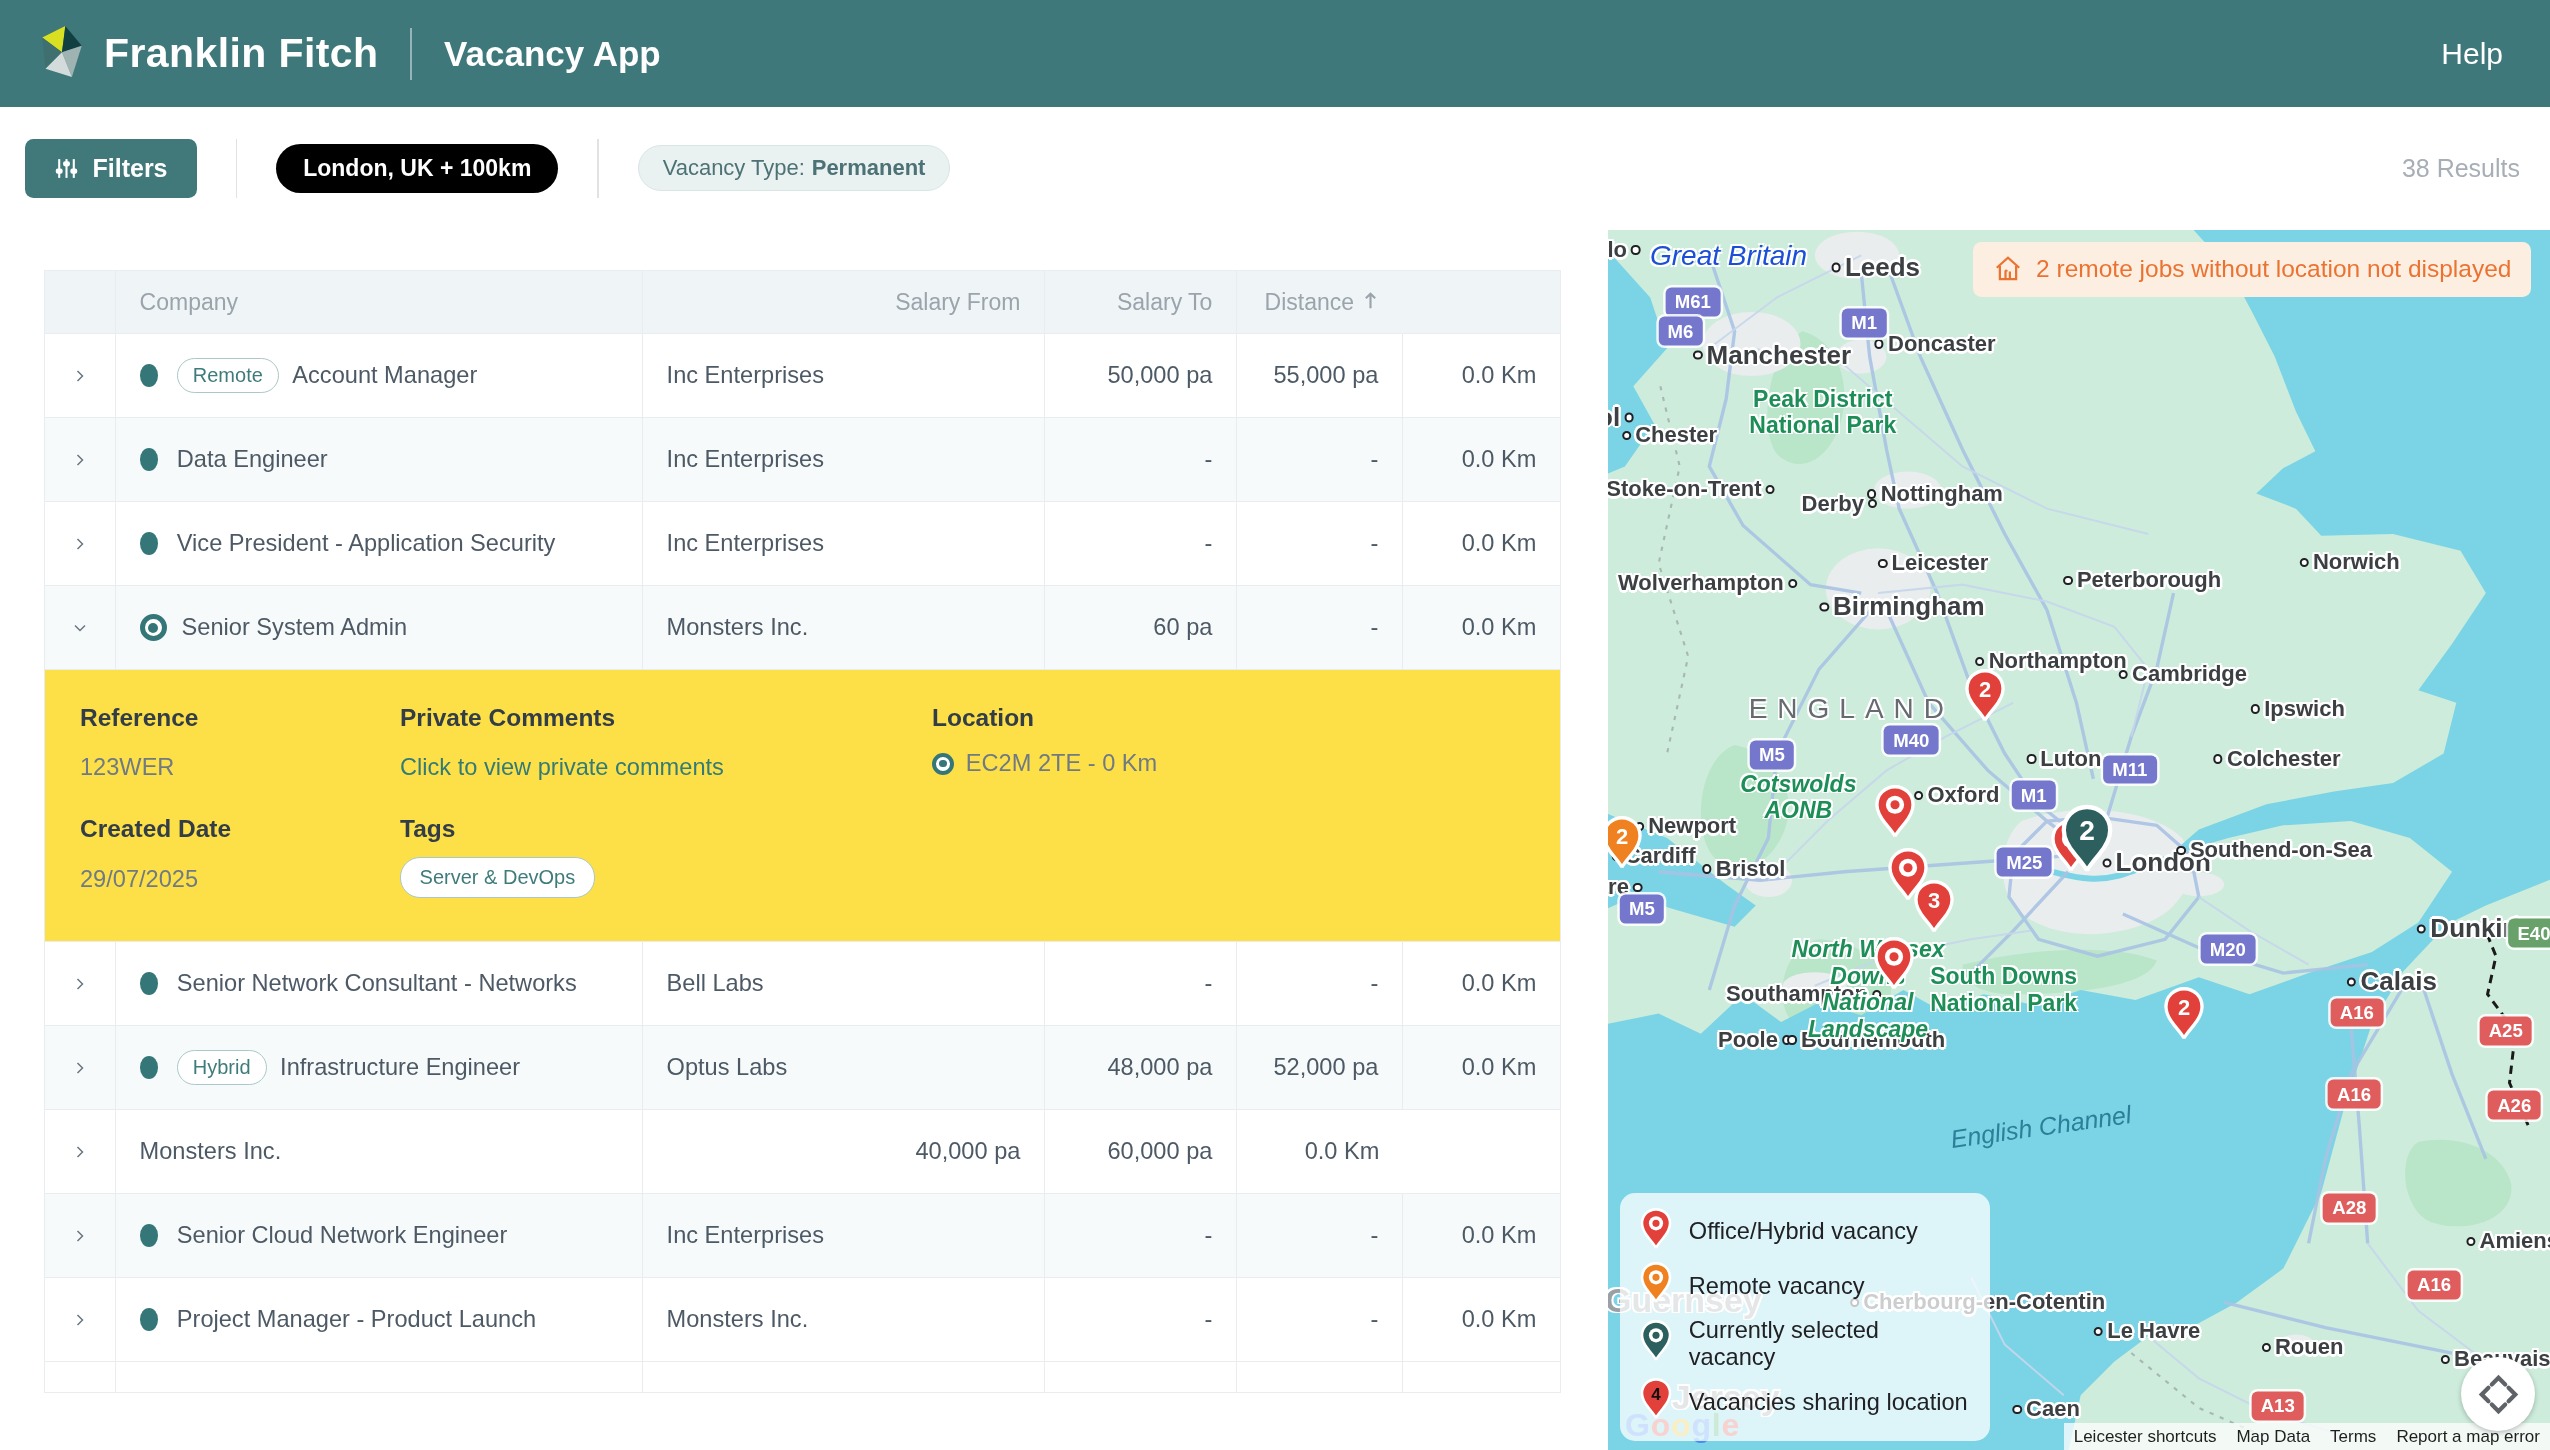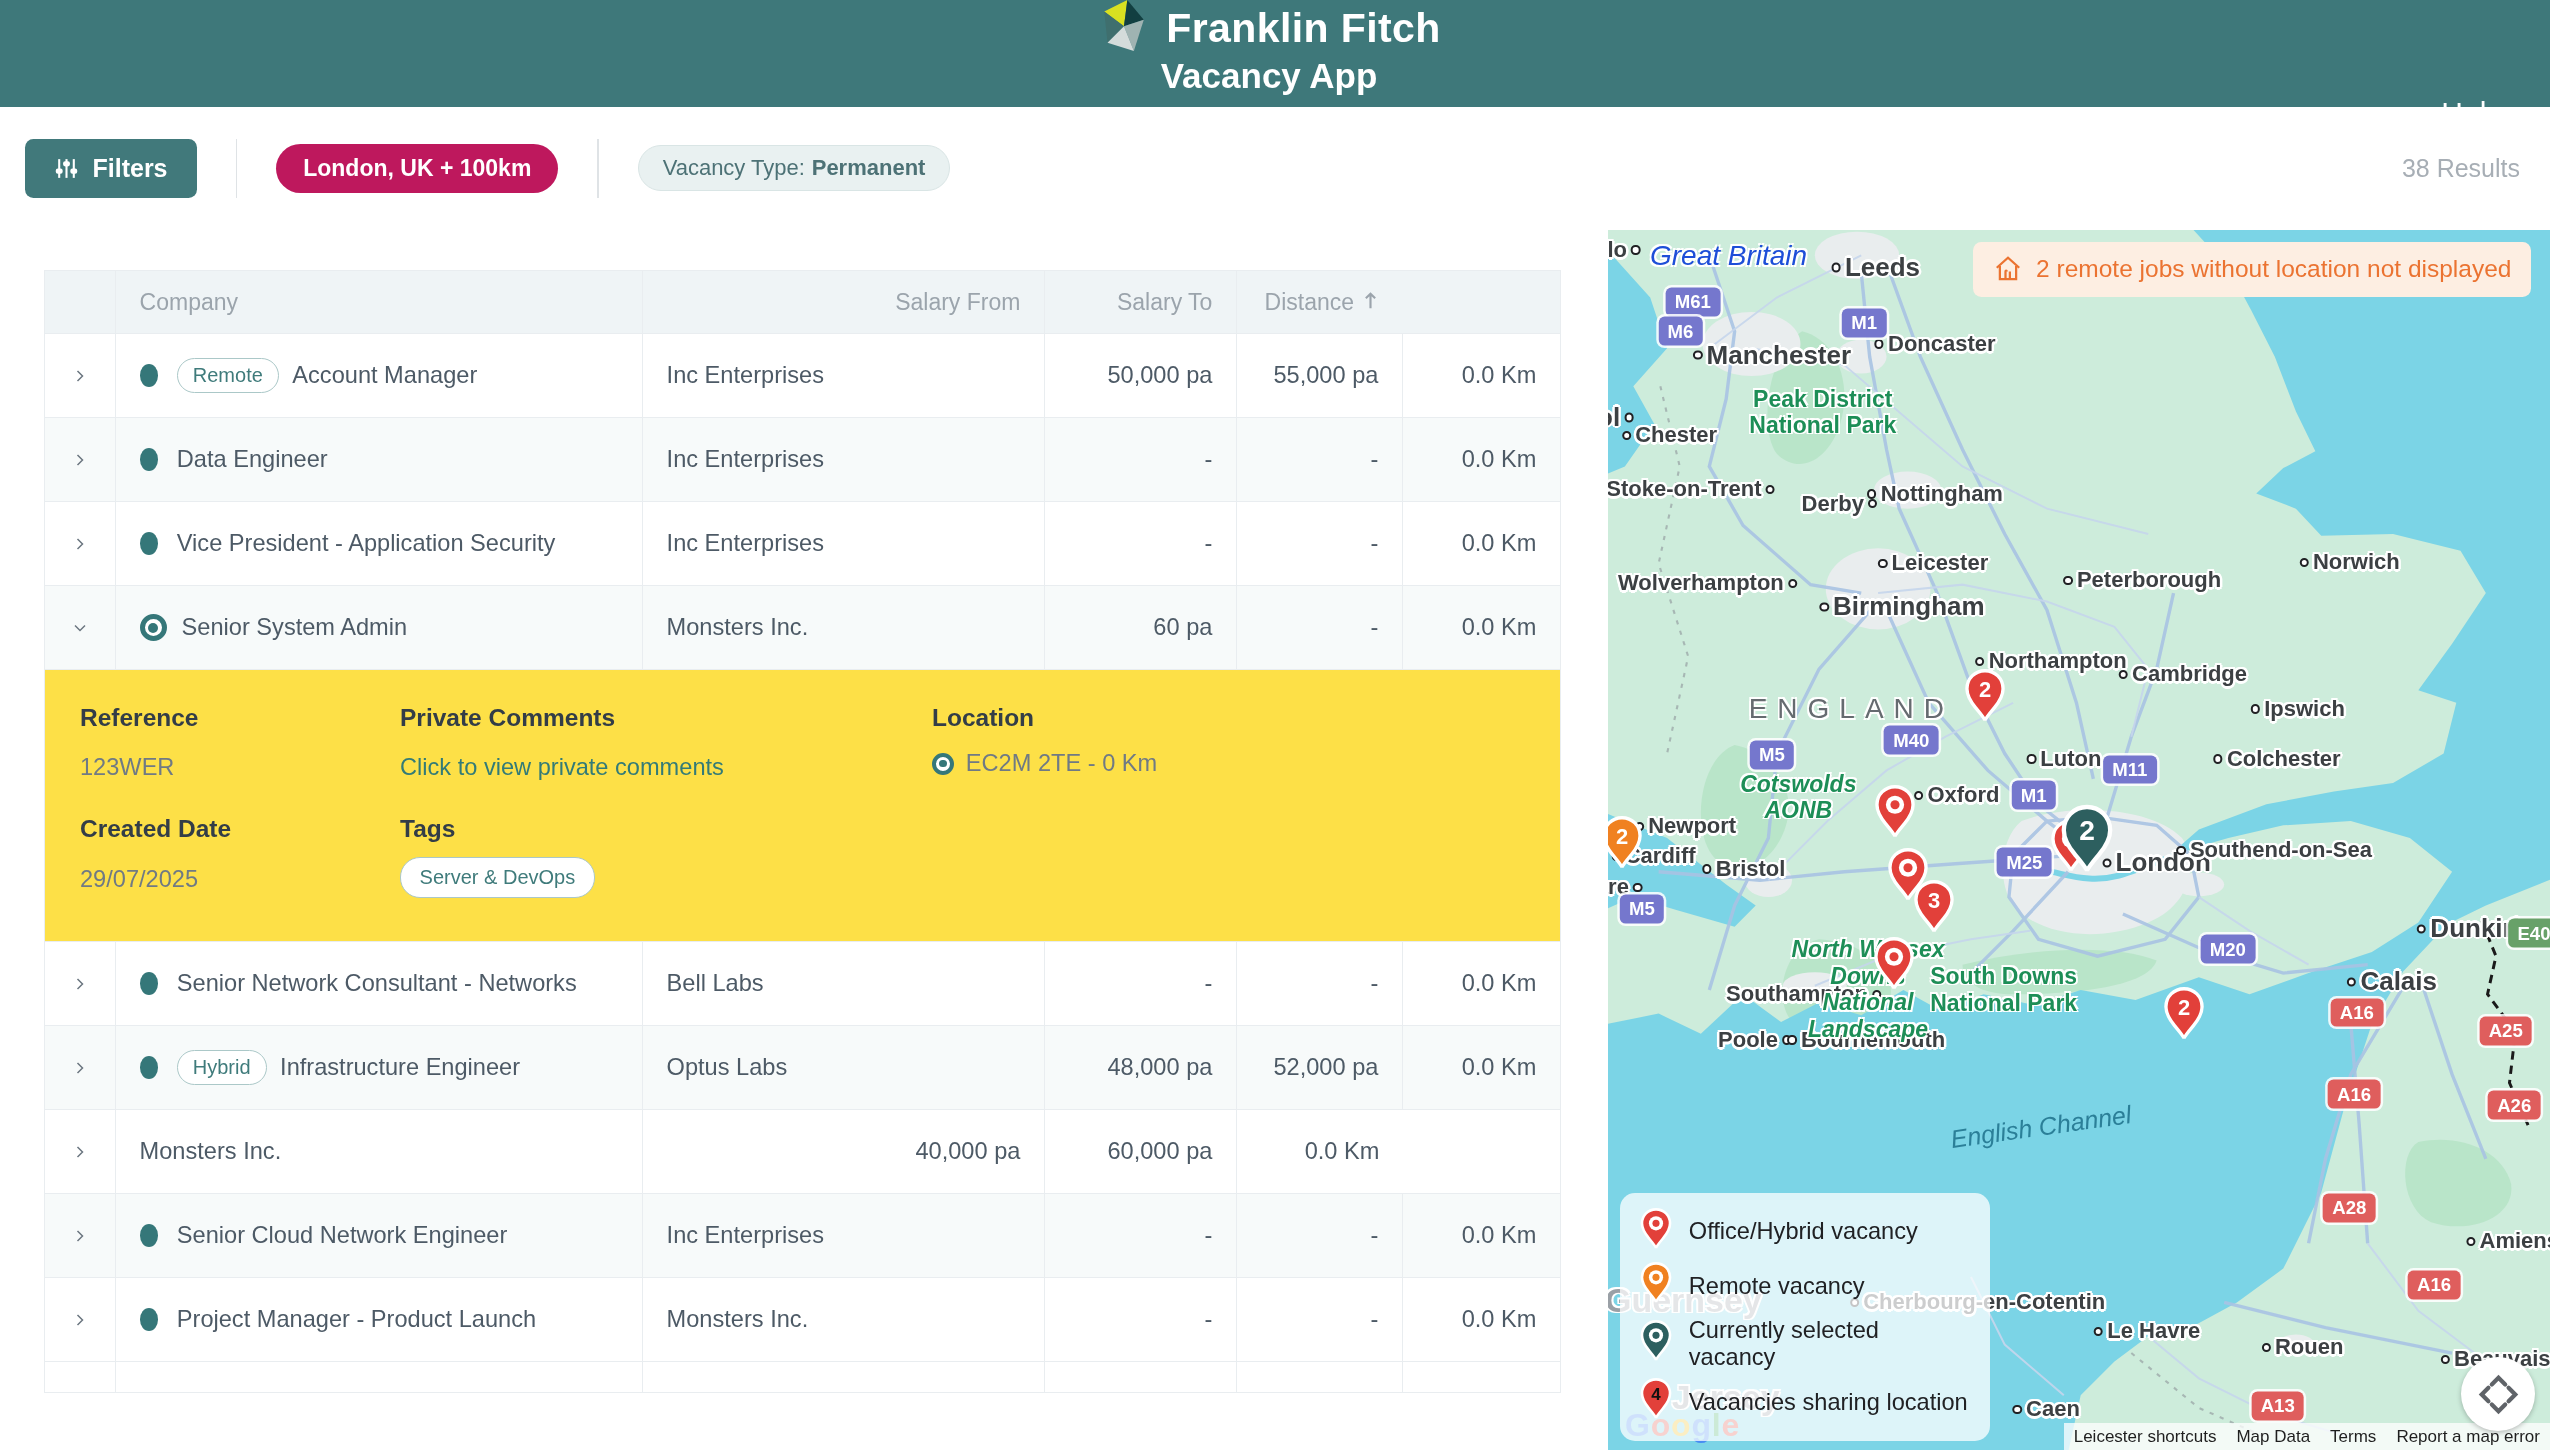--- a/index.html
+++ b/index.html
@@ -1,35 +1,35 @@
 <!DOCTYPE html>
 <html style="font-size:13.5px"><head>
 <meta charset="utf-8">
 <style>
   * { margin:0; padding:0; box-sizing:border-box; }
   html,body { width:2550px; height:1451px; overflow:hidden; background:#fff;
     font-family:"Liberation Sans", sans-serif; }
 
   
   .app-header { position:absolute; left:0; top:0; width:2550px; height:107px;
-    background:#3e787a; display:flex; align-items:center; padding:0 47px 0 35px;flex-direction:column; }
+    background:#3e787a; display:flex; align-items:center; padding:0 47px 0 35px; }
   .logo-wrap { display:flex; align-items:center; gap:15px; }
   .logo-name { color:#fff; font-size:41px; font-weight:bold; letter-spacing:0.4px; }
   .hdr-divider { width:1.7px; height:52px; background:rgba(255,255,255,.45); margin:0 32px; }
   .app-title { color:#fff; font-size:35px; font-weight:600; }
   .hdr-right { margin-left:auto; color:#fff; font-size:30px; cursor:pointer; }
 
   
   .filterbar { position:absolute; left:0; top:107px; width:2550px; height:122px;
     background:#fff; display:flex; align-items:center; padding:0 30px 0 25px; }
   .btn-filters { height:59px; padding:0 29px; background:#41797b; color:#fff;
     border:none; border-radius:8.4px; font-size:25px; font-weight:600;
     display:flex; align-items:center; gap:13.5px; cursor:pointer; font-family:inherit; }
   .vdiv { width:1.7px; height:59px; background:#dfe3e6; margin:0 39px; }
-  .chip-solid { height:49px; padding:0 27px; background:#be185d; color:#fff;
+  .chip-solid { height:49px; padding:0 27px; background:#000000; color:#fff;
     border-radius:25px; font-size:23px; font-weight:600; display:flex; align-items:center; }
   .chip-light { height:46px; padding:0 23.6px; background:#e9f1f1; color:#4d7276;
     border:0.8px solid #d9e5e5; border-radius:23.6px; font-size:22px;
     display:flex; align-items:center; gap:6.8px; }
   .chip-light b { font-weight:bold; }
   .results-count { margin-left:auto; color:#a7aeb5; font-size:25px; }
 
   
   .vtable { position:absolute; left:44px; top:270px; width:1517px; height:1123px;
     border:0.8px solid #e9edf0; overflow:hidden; background:#fff; }

